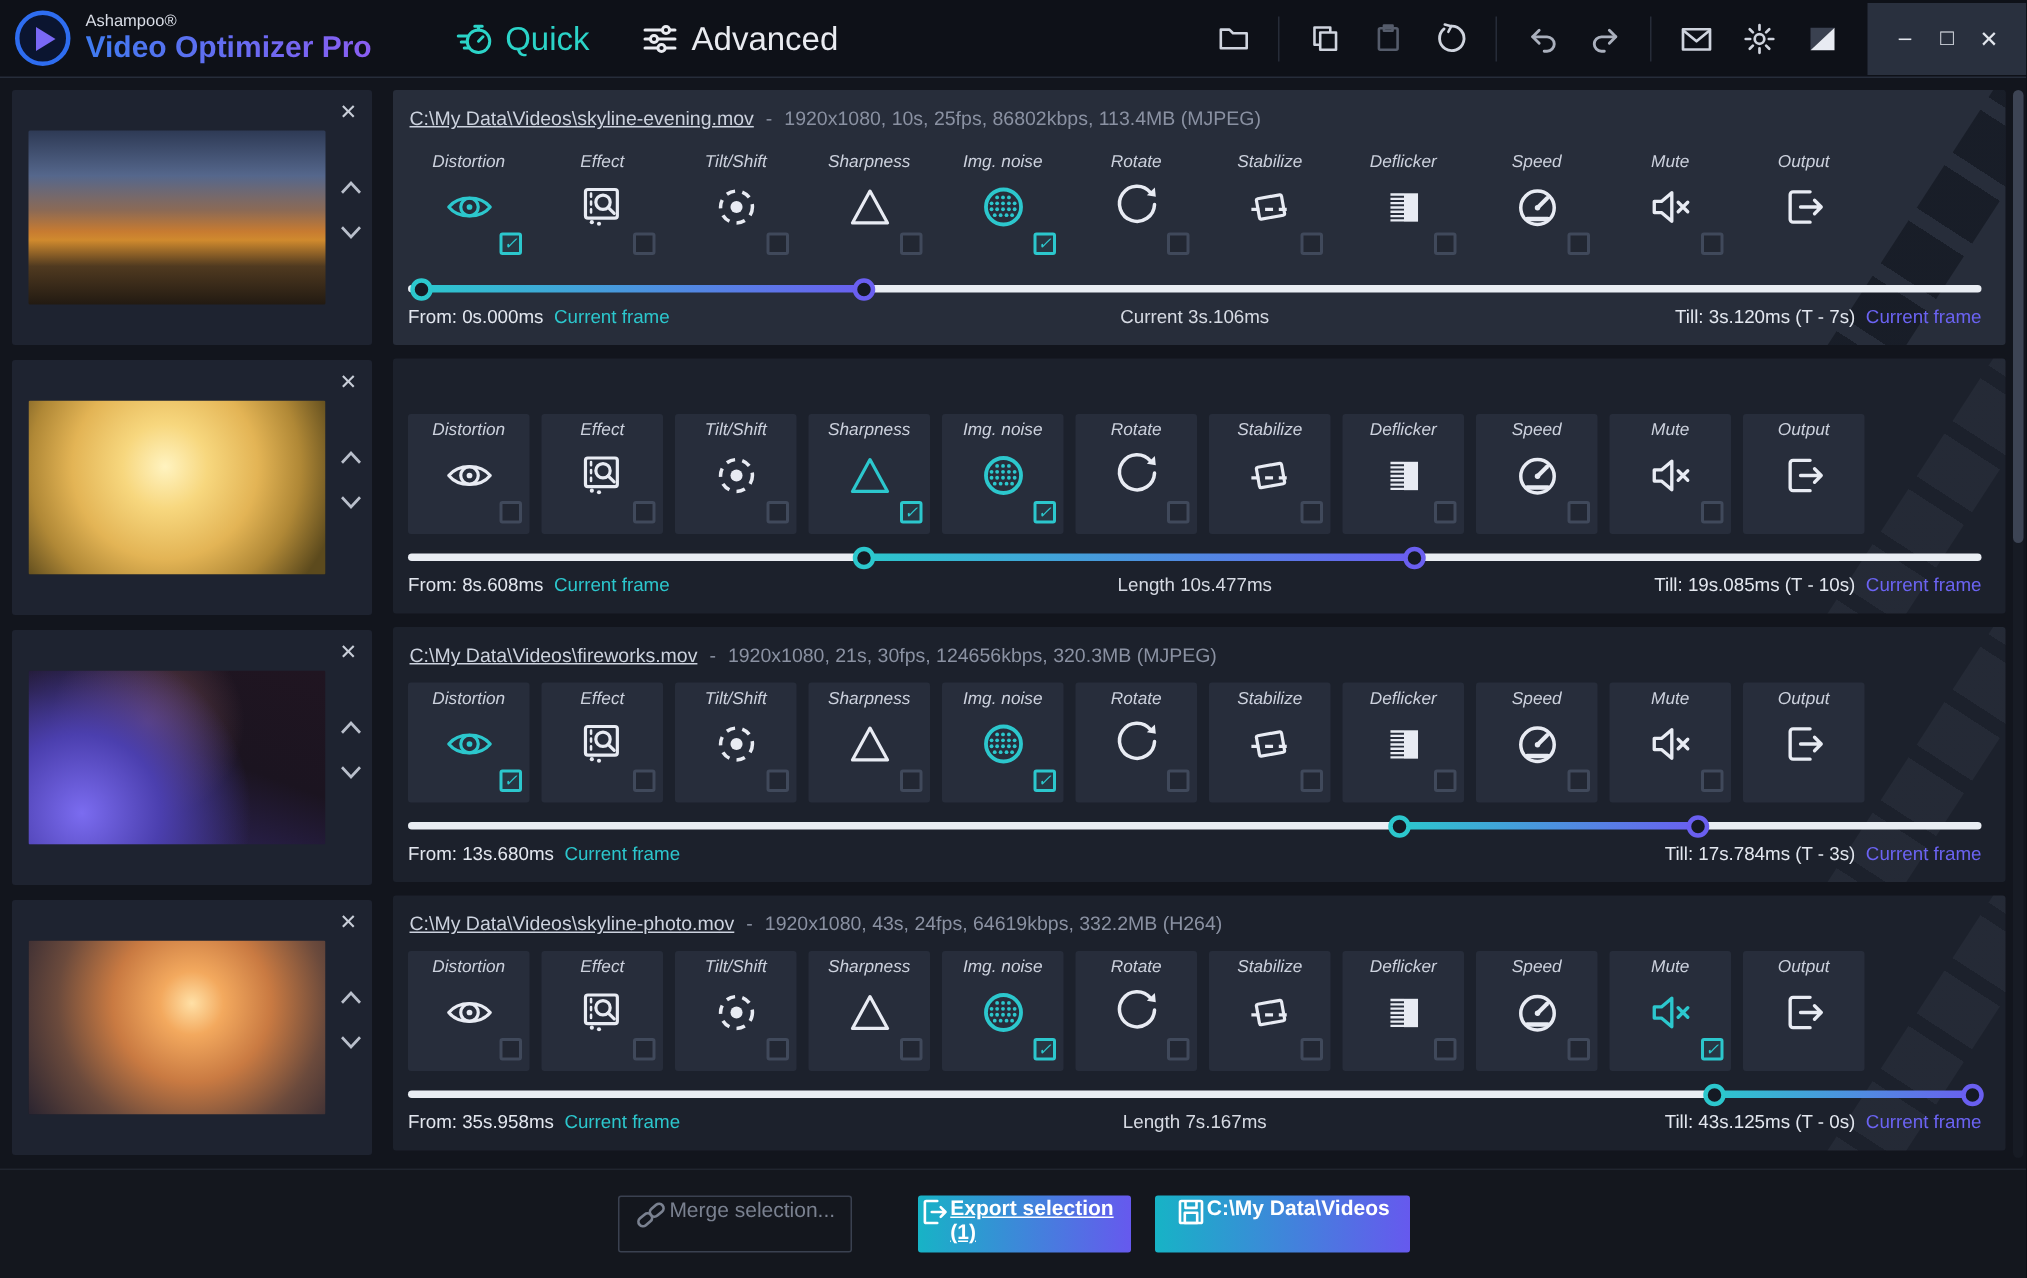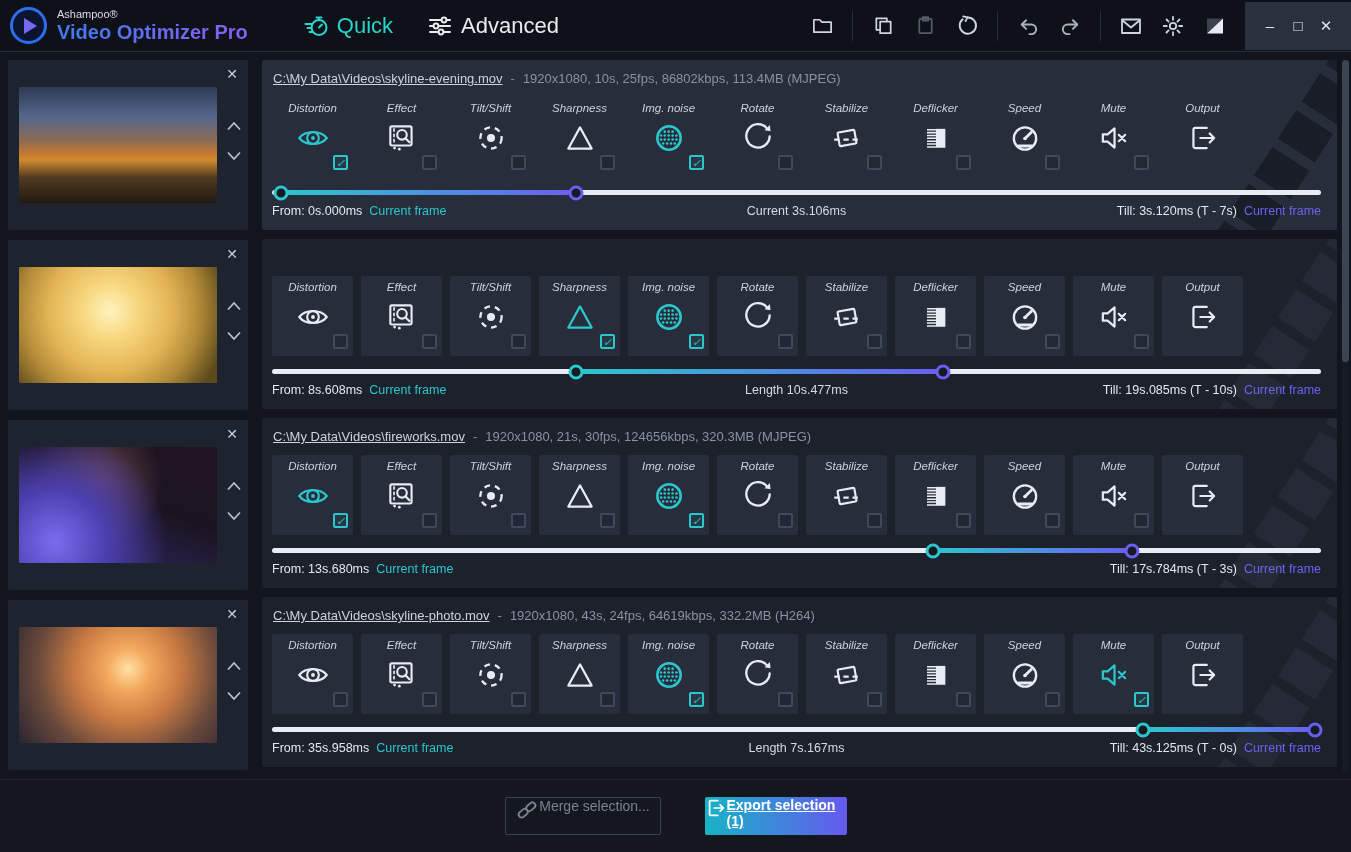--- a/index.html
+++ b/index.html
@@ -935,14 +935,24 @@
     </div>
     <div class="btn btn-grad btn-export">
       <span>
         <svg width="22" height="22" viewBox="0 0 24 24" fill="none" stroke="currentColor" stroke-width="1.9" stroke-linecap="round" stroke-linejoin="round">
             <path d="M14 4H6a1 1 0 0 0-1 1v14a1 1 0 0 0 1 1h8"></path>
             <path d="M10 12h10M20 12l-3.5-3.5M20 12l-3.5 3.5"></path>
           </svg>
       </span>
       <span>Export selection (1)</span>
     </div>
+    <div class="btn btn-grad btn-save">
+      <span>
+        <svg width="22" height="22" viewBox="0 0 24 24" fill="none" stroke="currentColor" stroke-width="1.9" stroke-linejoin="round">
+            <rect x="4" y="4" width="16" height="16" rx="1"></rect>
+            <path d="M8 4v5h8V4"></path>
+            <rect x="7.5" y="12.5" width="9" height="7.5"></rect>
+          </svg>
+      </span>
+      <span>C:\My Data\Videos</span>
+    </div>
   </div>
 </div>
 
 </body></html>

